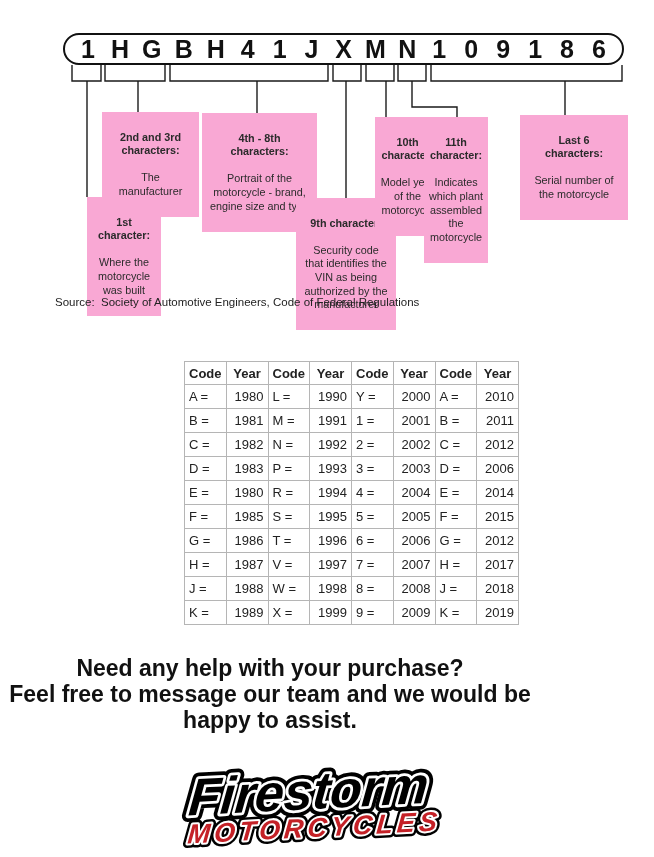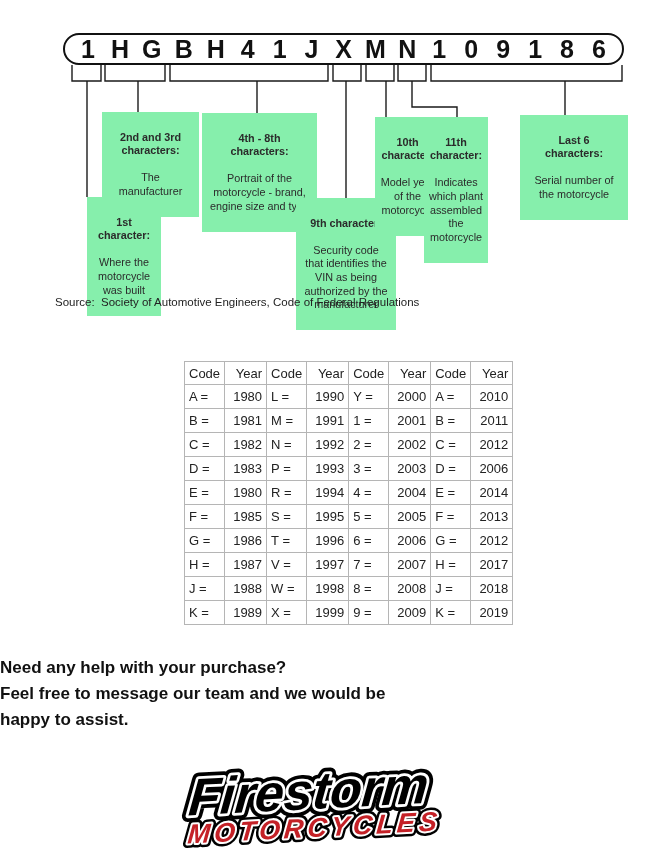--- a/index.html
+++ b/index.html
@@ -14,43 +14,43 @@
     display:flex;align-items:center;padding:0 7px;box-sizing:border-box;
   }
   .vin-char{
     flex:1;text-align:center;font-weight:bold;font-size:25px;line-height:28px;color:#111;
   }
   
   .connectors{position:absolute;left:0;top:0;}
   .connectors path{fill:none;stroke:#1a1a1a;stroke-width:1.4px;}
   
   .note-box{
-    position:absolute;background:#86efac;text-align:center;
+    position:absolute;background:#f9a8d4;text-align:center;
     font-size:10.8px;line-height:13.6px;color:#2b2b2b;
     padding:5px 2px;box-sizing:border-box;white-space:pre-line;
   }
   .note-title{font-weight:bold;}
   .source-line{
     position:absolute;left:55px;top:296px;font-size:11.5px;color:#222;white-space:pre;text-align:center;
   }
   
   .year-table{
     position:absolute;left:184px;top:361px;border-collapse:collapse;
     font-size:13px;color:#222;background:#fff;
   }
   .year-table th,.year-table td{
     border:1px solid #b5b5b5;padding:0 4px;height:23px;font-weight:normal;
   }
-  .year-table th{font-weight:normal;text-align:right;height:22px;}
+  .year-table th{font-weight:bold;text-align:center;height:22px;}
   .col-code{width:30px;text-align:left;padding-left:5px;}
   .col-year{width:33px;text-align:right;padding-right:3px;}
   
   .help-text{
-    position:absolute;left:0;top:655px;width:540px;
-    font-weight:bold;font-size:17px;line-height:26px;color:#111;white-space:pre-line;
+    position:absolute;left:0;top:655px;width:540px;text-align:center;
+    font-weight:bold;font-size:23px;line-height:26px;color:#111;white-space:pre-line;
   }
   
   .logo{position:absolute;left:152px;top:760px;}
   .logo text{font-family:"Liberation Sans", sans-serif;font-weight:bold;font-style:italic;}
   .logo .brand{font-size:52px;}
   .logo .sub{font-size:27px;letter-spacing:4px;}
 </style>
 </head>
 <body>
 
@@ -217,21 +217,21 @@
         <td class="col-year">2014</td>
       </tr>
         <tr>
         <td class="col-code">F =</td>
         <td class="col-year">1985</td>
         <td class="col-code">S =</td>
         <td class="col-year">1995</td>
         <td class="col-code">5 =</td>
         <td class="col-year">2005</td>
         <td class="col-code">F =</td>
-        <td class="col-year">2013</td>
+        <td class="col-year">2015</td>
       </tr>
         <tr>
         <td class="col-code">G =</td>
         <td class="col-year">1986</td>
         <td class="col-code">T =</td>
         <td class="col-year">1996</td>
         <td class="col-code">6 =</td>
         <td class="col-year">2006</td>
         <td class="col-code">G =</td>
         <td class="col-year">2012</td>

